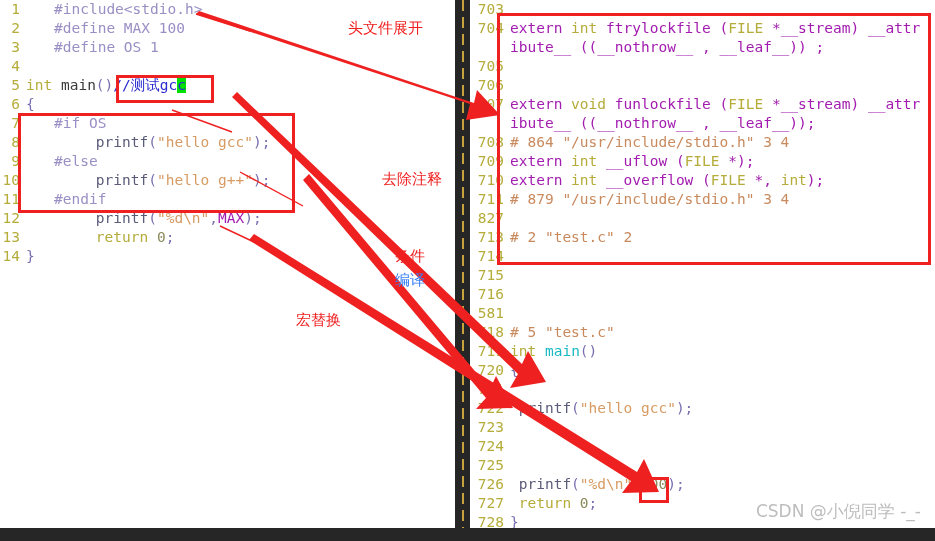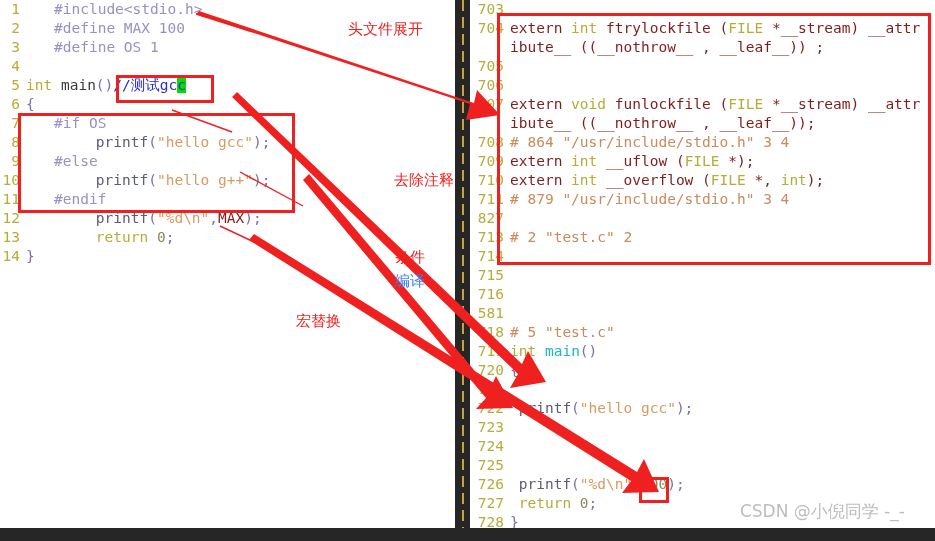--- a/index.html
+++ b/index.html
@@ -46,21 +46,21 @@
   }
   #left-panel .lnum  { width: 20px; }
   #right-panel .lnum { width: 34px; }
   .ltext { flex: 1 1 auto; white-space: pre; }
 
   
   .code-line.cont .lnum { color: transparent; }
 
   
   .t-pre    { color: #9a8fc4; margin-left: 28px; }          
-  .t-plain  { color: #7f1d1d; margin-top: 48px; }
+  .t-plain  { color: #a21caf; margin-top: 48px; }
   .t-kw     { color: #b5ac3a; }          
   .t-str    { color: #d79b63; }          
   .t-cmt    { color: #2b2bd0; }          
   .t-fn     { color: #5b5b7a; }          
   .t-main   { color: #19b9c4; }          
   .t-num    { color: #8a8a5a; }
   .t-hash   { color: #c98a5e; }          
   .t-punct  { color: #7a6fb0; }
   .t-id     { color: #3b3b3b; }
   .cursor   { background: #00e000; color: #2b2bd0; }
@@ -104,29 +104,29 @@
   }
   .hl-box {
     position: absolute;
     border: 3px solid #ef2020;
     box-sizing: border-box;
     background: transparent;
   }
   .ann-label {
     position: absolute;
     color: #ef2020;
-    font-family: Liberation Serif, serif;
+    font-family: Liberation Mono, monospace;
     font-size: 15px;
     line-height: 19px;
     white-space: pre;
     font-weight: normal;
   }
   #watermark {
     position: absolute;
-    right: 30px;
+    right: 14px;
     bottom: 18px;
     color: #bdbdbd;
     font-family: "DejaVu Sans", "Liberation Sans", sans-serif;
     font-size: 17px;
     white-space: pre;
   }
   #overlay svg { position: absolute; inset: 0; width: 935px; height: 541px; }
 </style>
 </head>
 <body>
@@ -211,21 +211,21 @@
 
       <line x1="220" y1="226" x2="254" y2="242" stroke="#ef2020" stroke-width="1.4"></line>
     </svg>
 
     <div class="hl-box" id="box-0" style="left: 116px; top: 75px; width: 98px; height: 28px; border-color: rgb(239, 32, 32);"></div>
     <div class="hl-box" id="box-1" style="left: 18px; top: 113px; width: 277px; height: 100px; border-color: rgb(239, 32, 32);"></div>
     <div class="hl-box" id="box-2" style="left: 497px; top: 13px; width: 434px; height: 252px; border-color: rgb(239, 32, 32);"></div>
     <div class="hl-box" id="box-3" style="left: 639px; top: 477px; width: 30px; height: 26px; border-color: rgb(239, 32, 32);"></div>
 
     <div class="ann-label" id="lab-0" style="left: 348px; top: 20px; color: rgb(239, 32, 32);">头文件展开</div>
-    <div class="ann-label" id="lab-1" style="left: 394px; top: 171px; color: rgb(239, 32, 32);">去除注释</div>
+    <div class="ann-label" id="lab-1" style="left: 382px; top: 171px; color: rgb(239, 32, 32);">去除注释</div>
     <div class="ann-label" id="lab-2" style="left: 395px; top: 248px; color: rgb(239, 32, 32);">条件</div>
     <div class="ann-label" id="lab-3" style="left: 395px; top: 272px; color: #3b82f6;">编译</div>
     <div class="ann-label" id="lab-4" style="left: 296px; top: 312px; color: rgb(239, 32, 32);">宏替换</div>
 
     <div id="watermark">CSDN @小倪同学 -_-</div>
   </div>
 
 </div>
 
 </body></html>

